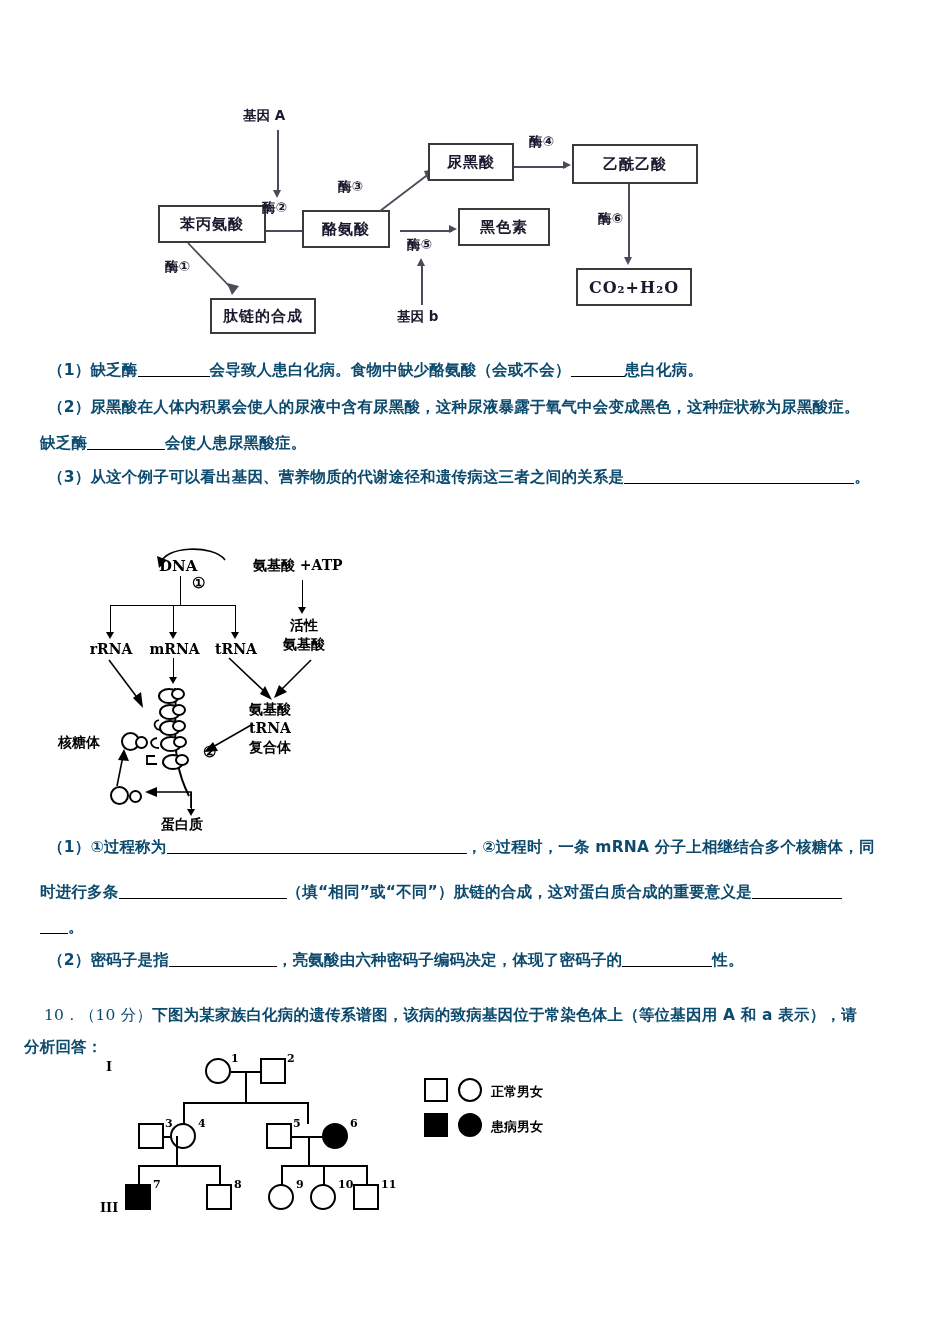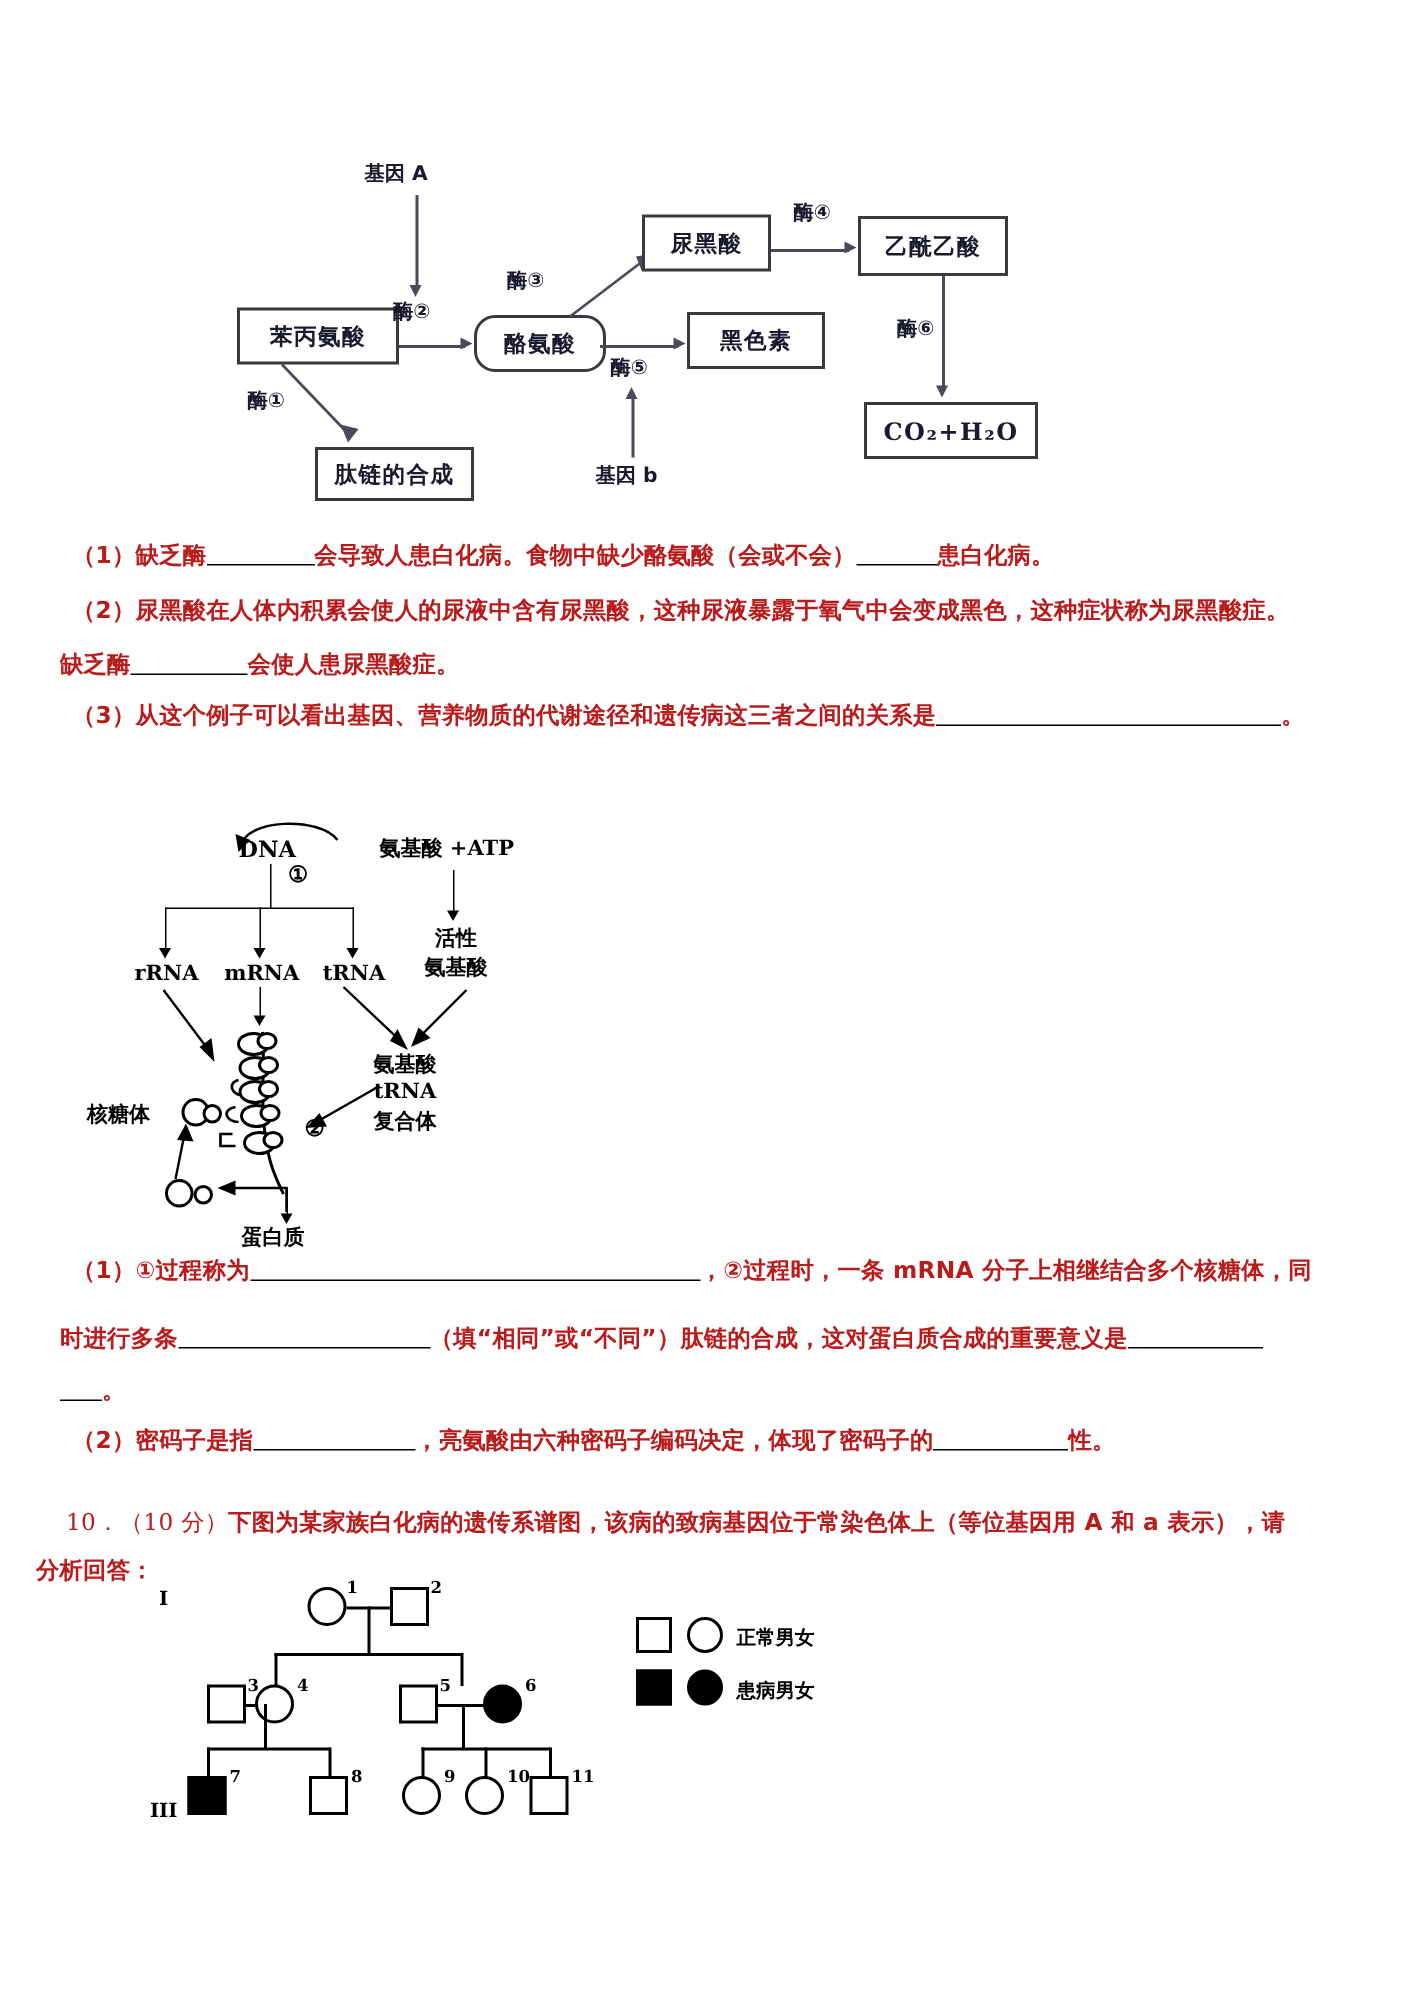--- a/index.html
+++ b/index.html
@@ -19,21 +19,21 @@
     position: relative;
     width: 950px;
     height: 1344px;
     padding: 0;
   }
 
   
   .qline {
     font-size: 15.5px;
     line-height: 1.95;
-    color: #b91c1c;
+    color: #0c4a6e;
     letter-spacing: 0.2px;
   }
   .qline.bold { font-weight: bold; }
   .blank {
     display: inline-block;
     border-bottom: 1.3px solid #000;
     vertical-align: -2px;
   }
   .serif { font-family: "DejaVu Serif", "Liberation Serif", serif; }
 
@@ -177,37 +177,37 @@
 
     <div class="dlabel" style="left:165px; top:163px;">酶①</div>
 
     <svg width="120" height="80" style="position:absolute; left:186px; top:146px;">
       <line x1="2" y1="2" x2="46" y2="48" stroke="#4a4a5a" stroke-width="1.8"></line>
       <polygon points="46,54 41,42 53,45" fill="#4a4a5a"></polygon>
     </svg>
 
     <div class="dbox" style="left:210px; top:203px; width:106px; height:36px;">肽链的合成</div>
 
-    <div class="dbox" style="left:316px; top:115px; width:88px; height:38px;border-radius:14px;">酪氨酸</div>
+    <div class="dbox" style="left:302px; top:115px; width:88px; height:38px;">酪氨酸</div>
 
     <div class="dlabel" style="left:338px; top:83px;">酶③</div>
 
     <svg width="70" height="52" style="position:absolute; left:378px; top:70px;">
       <line x1="2" y1="46" x2="52" y2="8" stroke="#4a4a5a" stroke-width="1.8"></line>
       <polygon points="58,4 46,6 50,16" fill="#4a4a5a"></polygon>
     </svg>
 
     <div class="dbox" style="left:428px; top:48px; width:86px; height:38px;">尿黑酸</div>
 
     <div class="dlabel" style="left:529px; top:38px;">酶④</div>
 
     <div class="ln lnh" style="left:514px; top:71px; width:52px;"></div>
     <div class="arrowhead ar-right" style="left:563px; top:66px;"></div>
 
-    <div class="dbox" style="left:572px; top:49px; width:100px; height:40px;">乙酰乙酸</div>
+    <div class="dbox" style="left:572px; top:49px; width:126px; height:40px;">乙酰乙酸</div>
 
     <div class="dlabel" style="left:598px; top:115px;">酶⑥</div>
 
     <div class="ln lnv" style="left:628px; top:89px; width:1.8px; height:76px;"></div>
     <div class="arrowhead ar-down" style="left:624px; top:162px;"></div>
 
     <div class="dbox serif" style="left:576px; top:173px; width:116px; height:38px; font-size:16px;">CO₂+H₂O</div>
 
     <div class="ln lnh" style="left:400px; top:135px; width:52px; height:2.2px;"></div>
     <div class="arrowhead ar-right" style="left:449px; top:130px;"></div>

